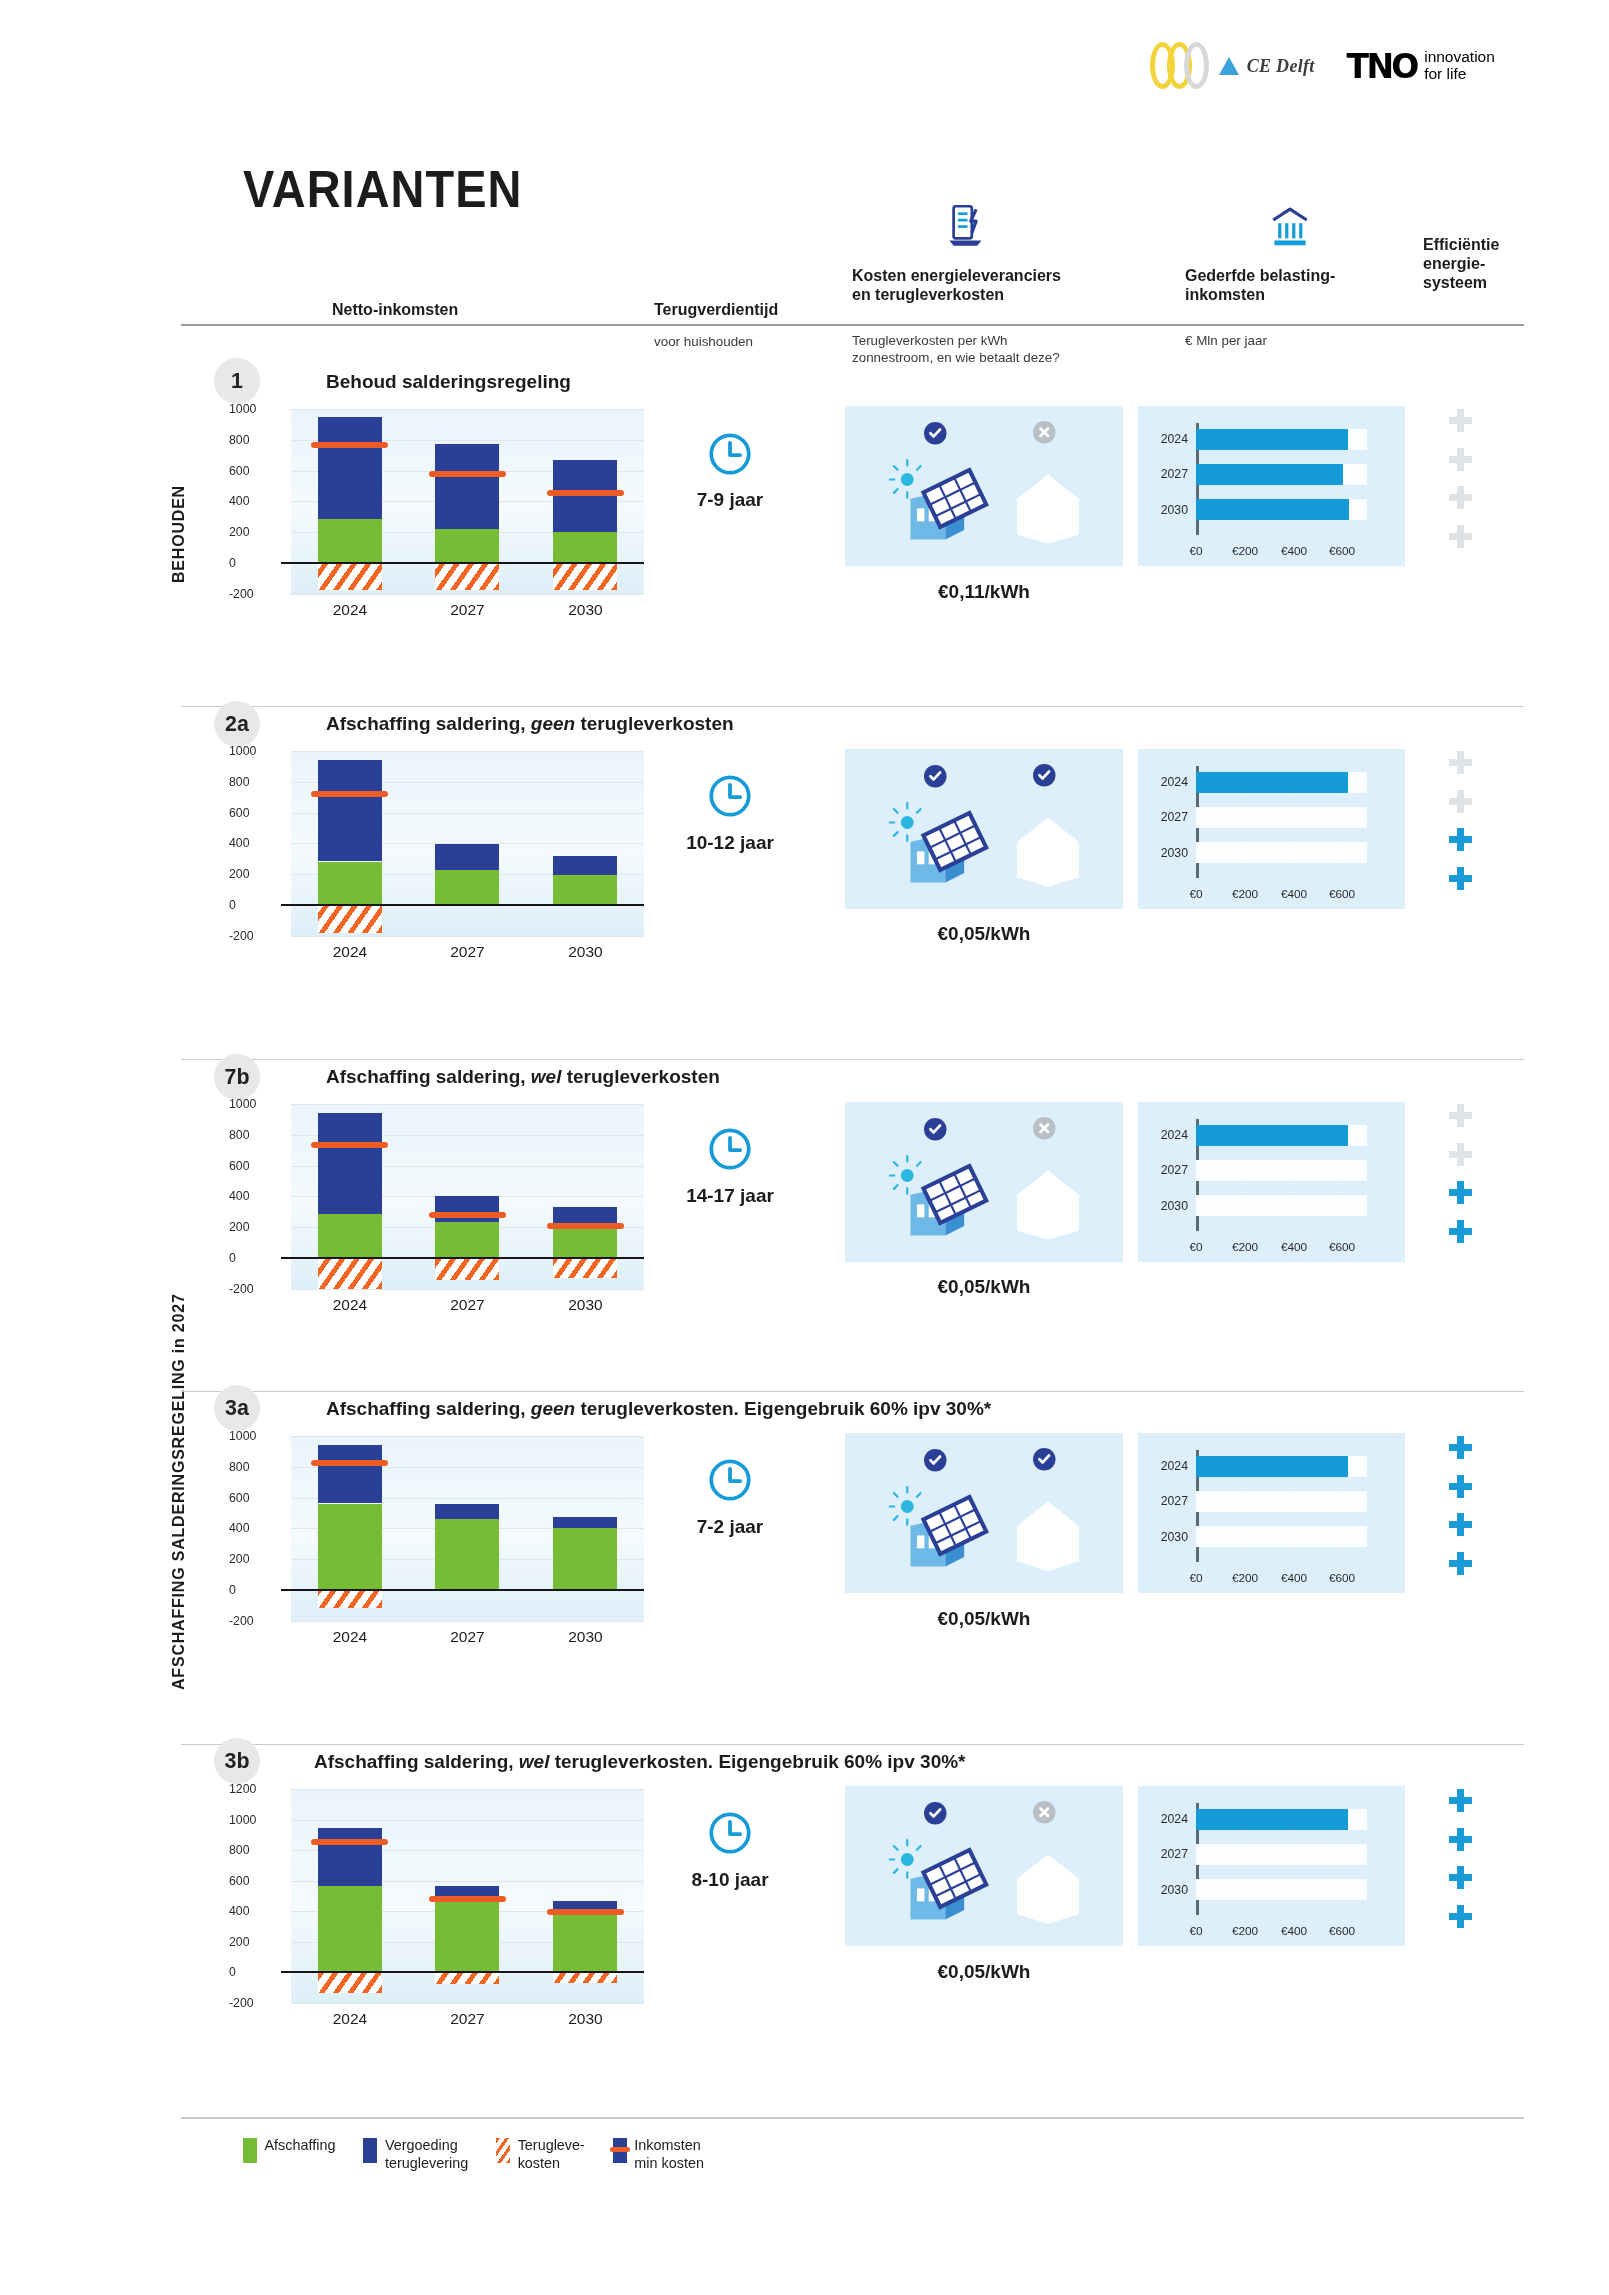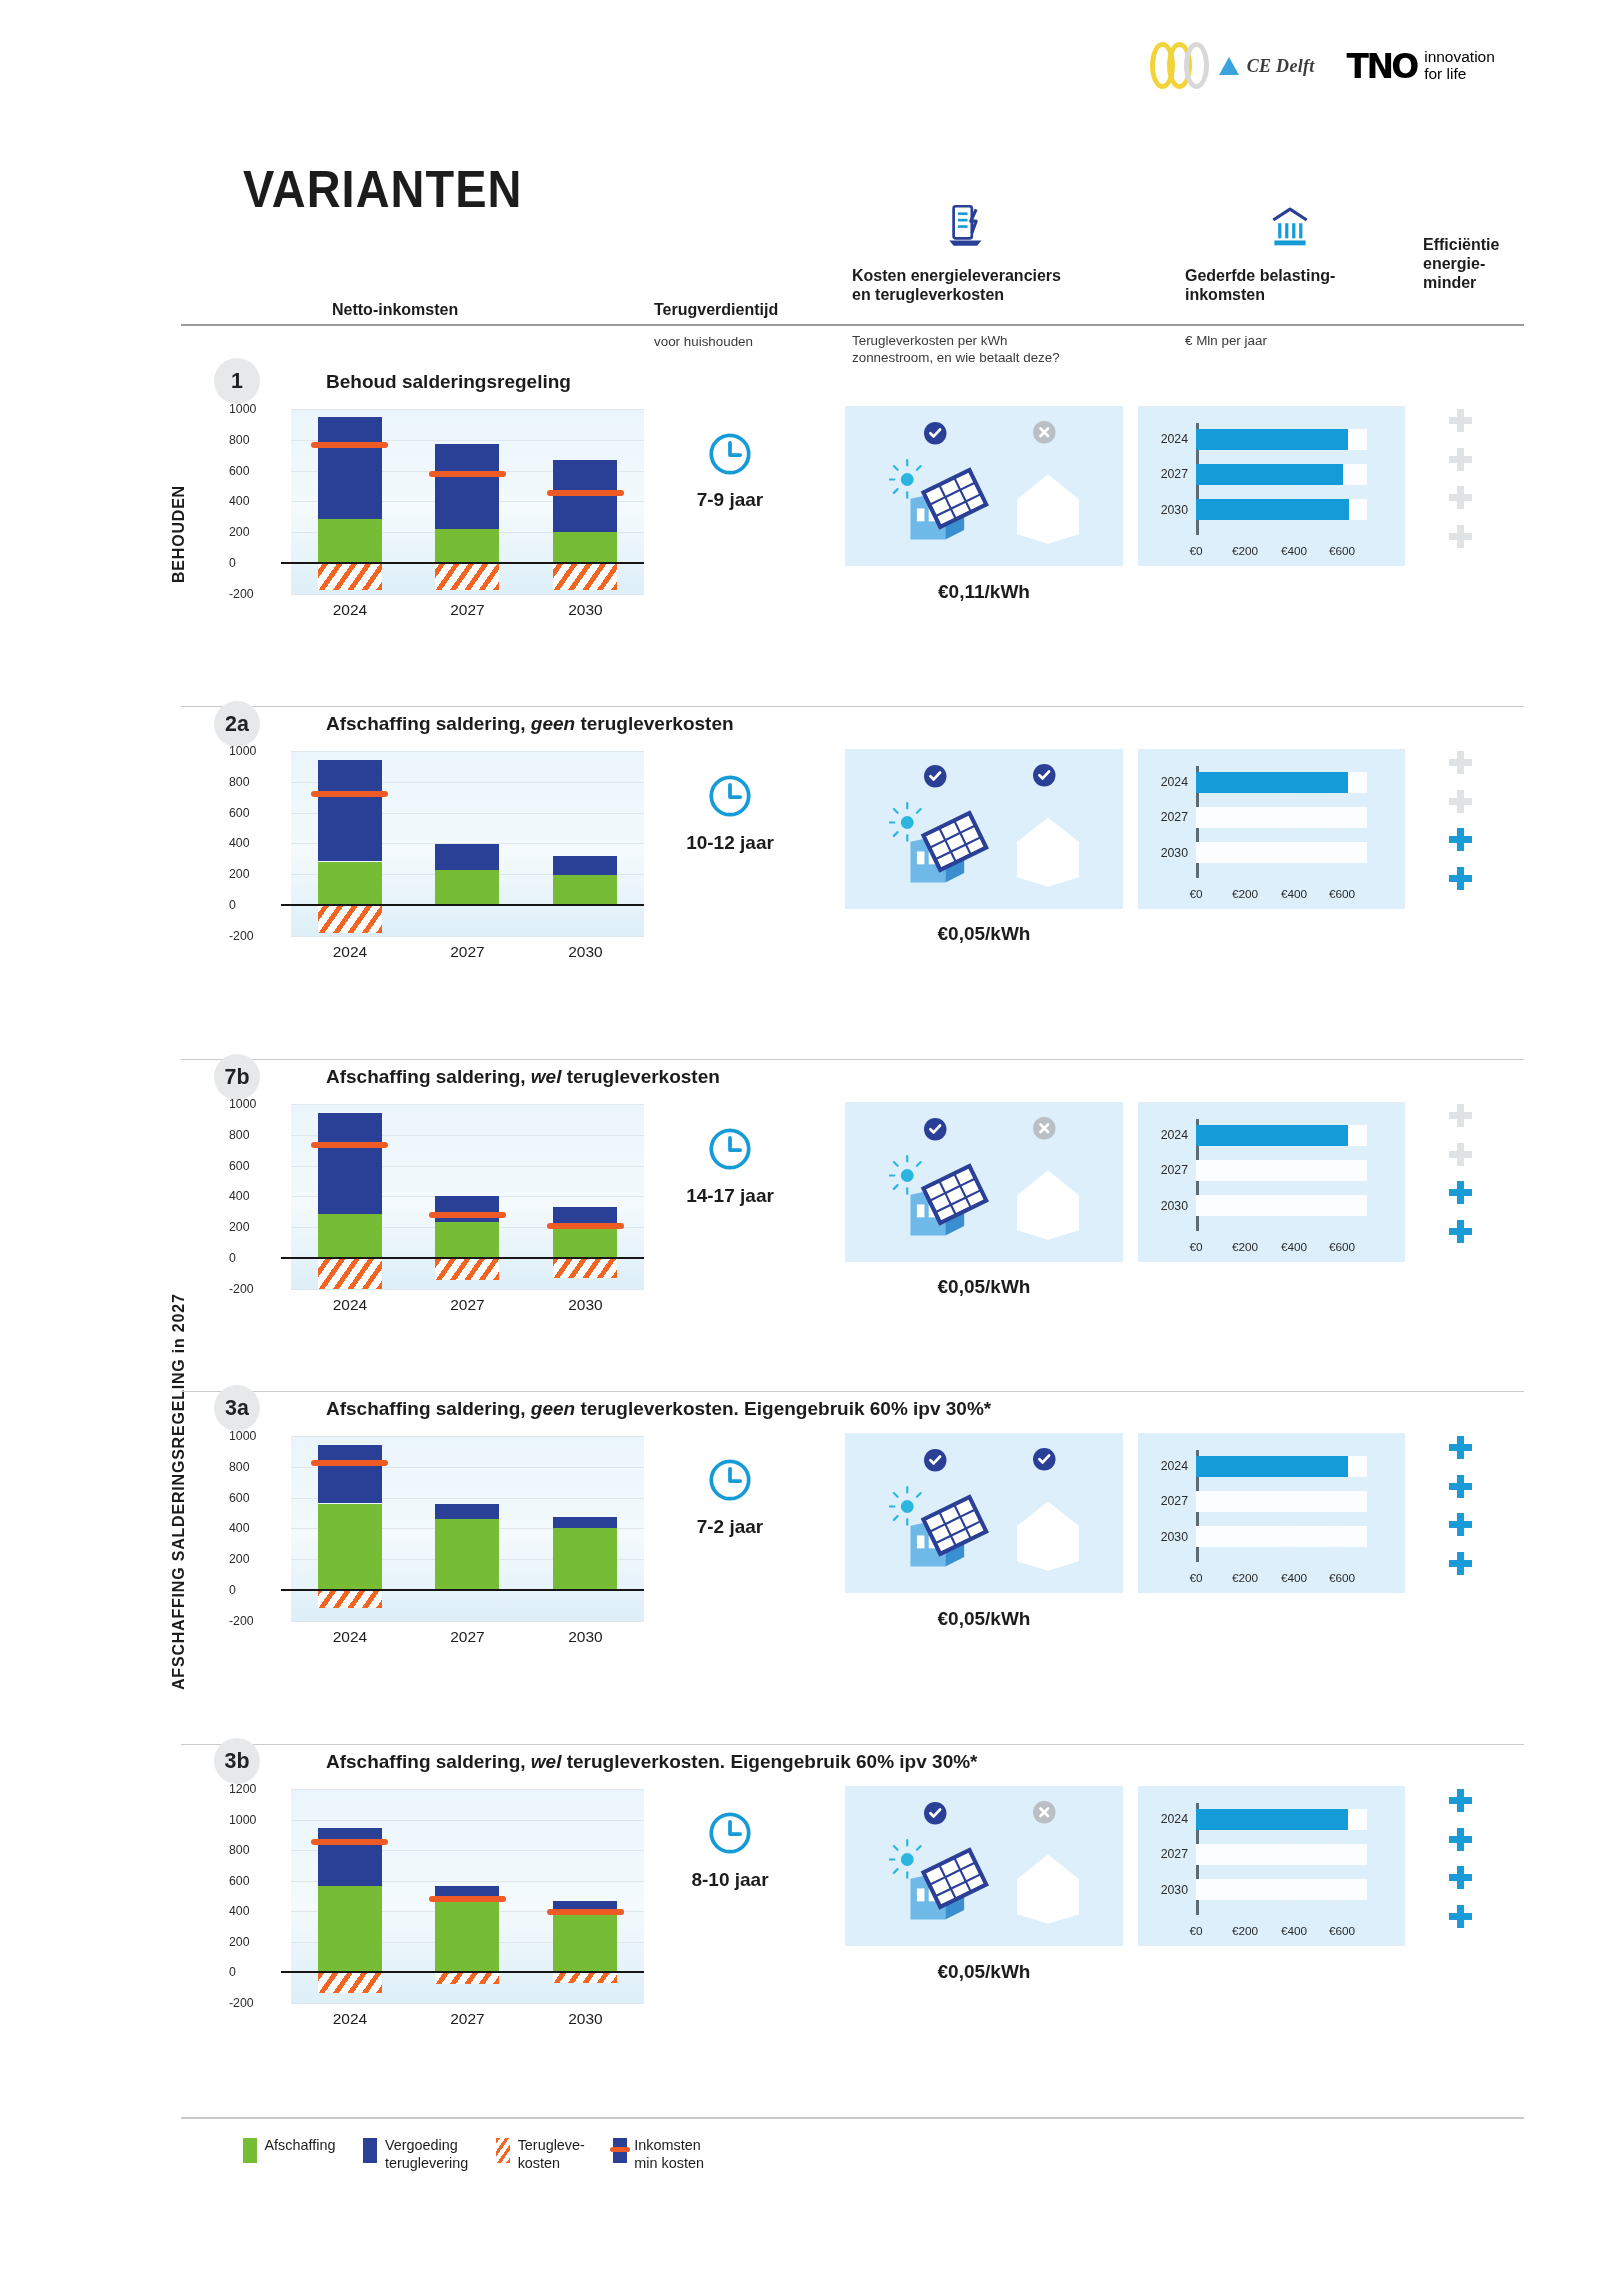--- a/index.html
+++ b/index.html
@@ -128,21 +128,21 @@
     <div>Kosten energieleveranciers</div>
     <div>en terugleverkosten</div>
   </div>
   <div class="colhead" style="left:1185px;top:266px;">
     <div>Gederfde belasting-</div>
     <div>inkomsten</div>
   </div>
   <div class="colhead" style="left:1423px;top:235px;">
     <div>Efficiëntie</div>
     <div>energie-</div>
-    <div>minder</div>
+    <div>systeem</div>
   </div>
 
   <div class="hicon" style="left:946px;top:203px;">
     <svg width="42" height="45" viewBox="0 0 78 84">
       <rect x="14" y="6" width="34" height="60" rx="4" fill="none" stroke="#2a3f96" stroke-width="5"></rect>
       <line x1="22" y1="20" x2="40" y2="20" stroke="#159bd7" stroke-width="5"></line>
       <line x1="22" y1="32" x2="40" y2="32" stroke="#159bd7" stroke-width="5"></line>
       <line x1="22" y1="44" x2="40" y2="44" stroke="#159bd7" stroke-width="5"></line>
       <path d="M56 12 L46 34 L56 34 L48 56" fill="none" stroke="#2a3f96" stroke-width="6" stroke-linejoin="round"></path>
       <path d="M6 70 L66 70 L58 80 L14 80 Z" fill="#2a3f96"></path>
@@ -636,21 +636,21 @@
       <div class="plus on" style="left: 1449px; top: 1513px;">
         <b class="h"></b>
         <b class="v"></b>
       </div>
       <div class="plus on" style="left: 1449px; top: 1552px;">
         <b class="h"></b>
         <b class="v"></b>
       </div>
       <div class="thinrule" style="left: 181px; width: 1343px; top: 1744px;"></div>
       <div class="badge" style="left: 214px; top: 1738px;">3b</div>
-      <div class="rowtitle" style="left: 326px; top: 1751px;"><span>Afschaffing saldering, </span><em>wel</em><span> terugleverkosten. Eigengebruik 60% ipv 30%*</span></div>
+      <div class="rowtitle" style="left: 314px; top: 1751px;"><span>Afschaffing saldering, </span><em>wel</em><span> terugleverkosten. Eigengebruik 60% ipv 30%*</span></div>
       <div class="chart" style="left: 291px; top: 1789px; width: 353px; height: 251px;">
         <div class="plot" style="width: 353px; height: 214px;">
           <div class="gridline" style="top: 0px;"></div>
           <div class="gridline" style="top: 31px;"></div>
           <div class="gridline" style="top: 61px;"></div>
           <div class="gridline" style="top: 92px;"></div>
           <div class="gridline" style="top: 122px;"></div>
           <div class="gridline" style="top: 153px;"></div>
           <div class="gridline" style="top: 183px;"></div>
           <div class="gridline" style="top: 214px;"></div>

